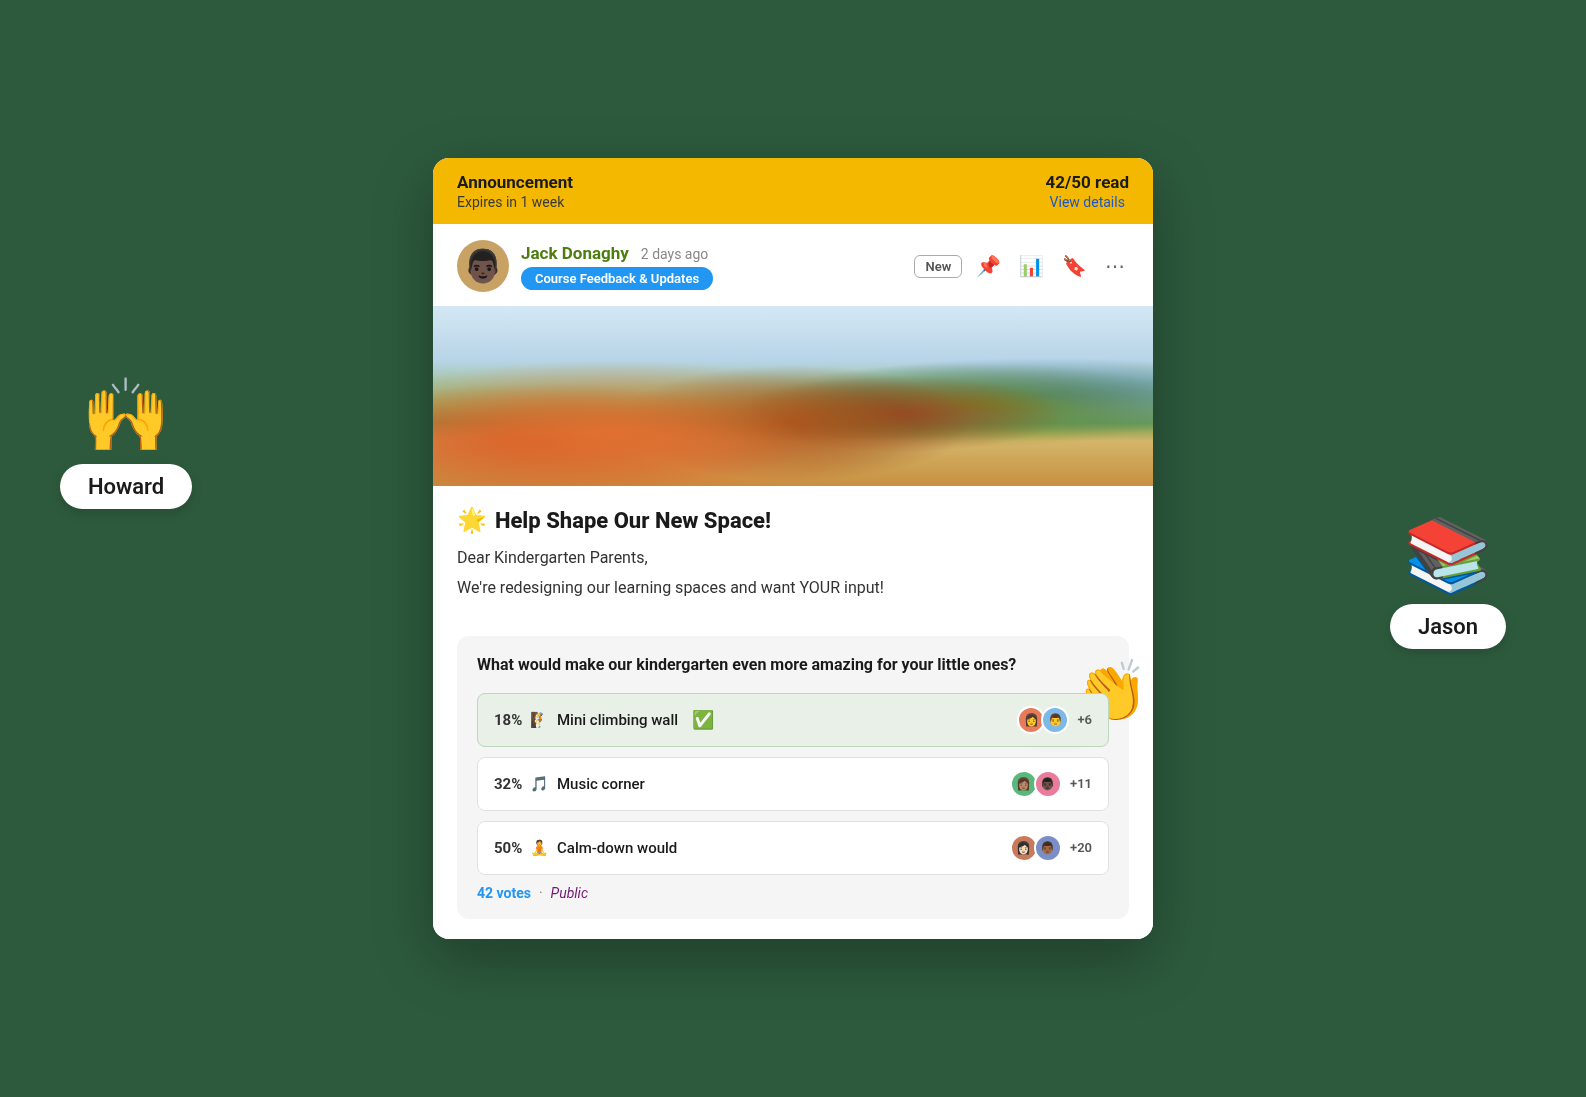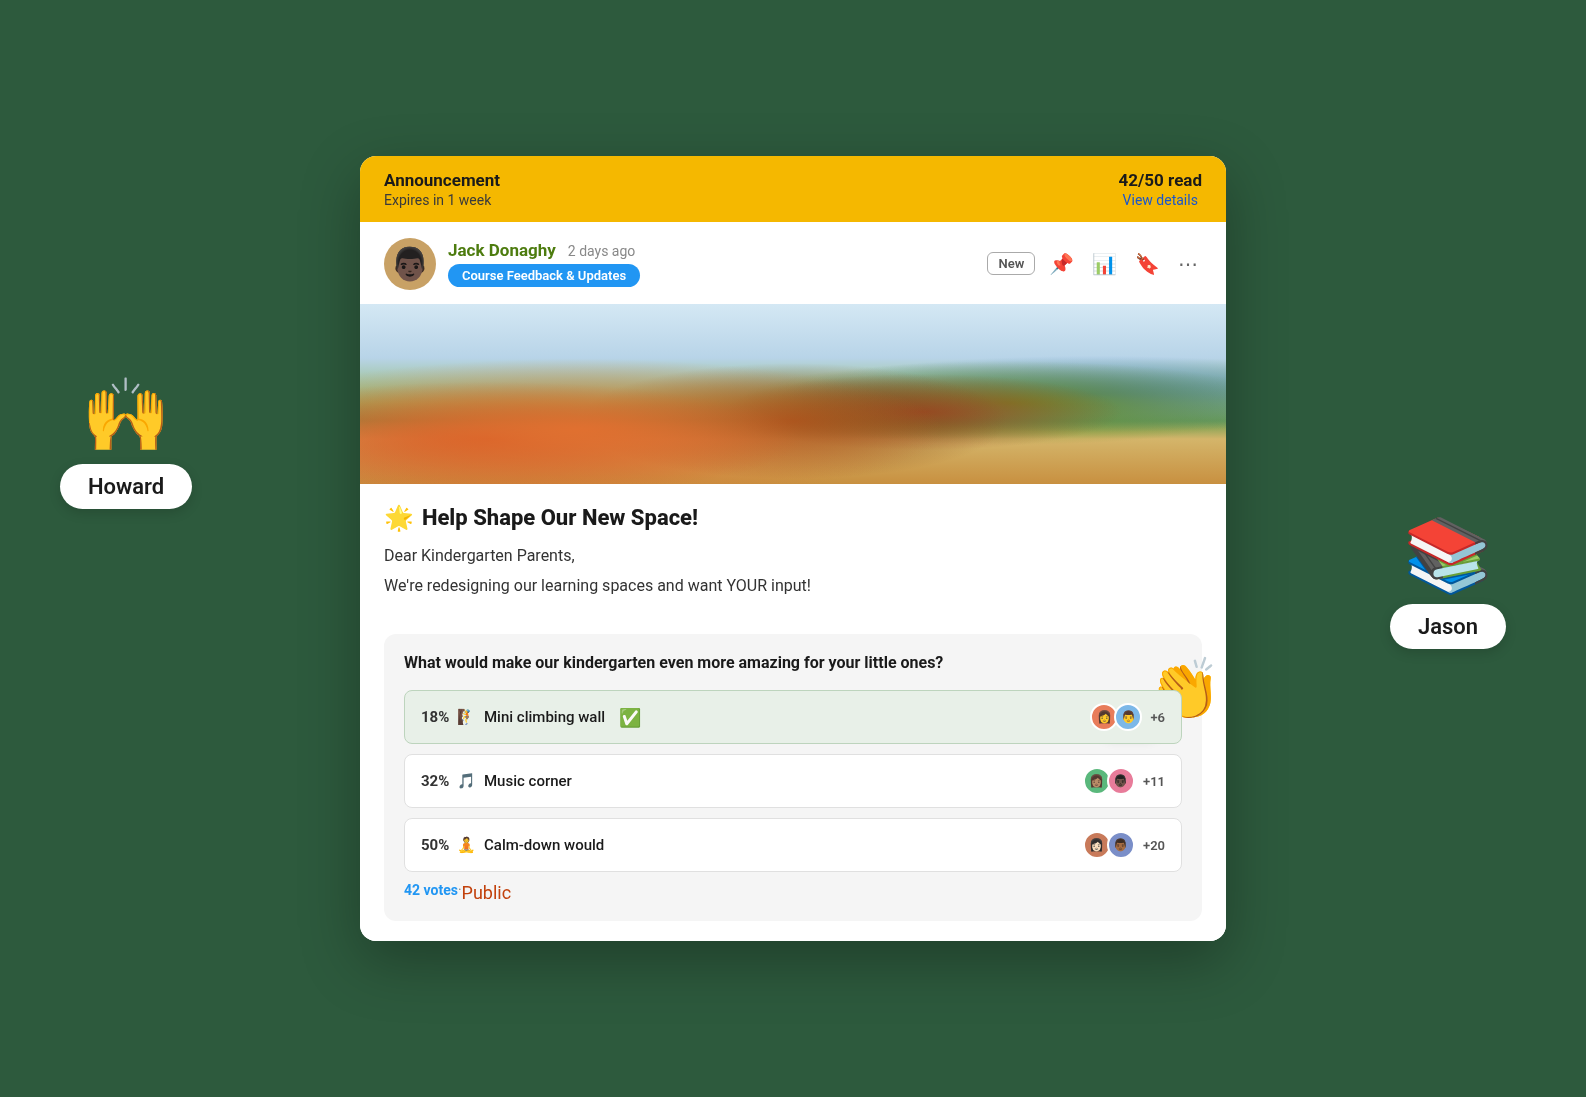--- a/index.html
+++ b/index.html
@@ -59,21 +59,21 @@
       gap: 12px;
     }
 
     .books-emoji {
       font-size: 72px;
       line-height: 1;
     }
 
     
     .main-card {
-      width: 866px;
+      width: 720px;
       background: white;
       border-radius: 16px;
       overflow: hidden;
       box-shadow: 0 20px 60px rgba(0,0,0,0.3);
       position: relative;
       z-index: 10;
     }
 
     
     .announcement-banner {
@@ -325,37 +325,39 @@
 
     .voter-count {
       font-size: 13px;
       font-weight: 600;
       color: #555;
       margin-left: 4px;
     }
 
     .poll-footer {
       display: flex;
-      align-items: flex-start;
+      align-items: flex-end;
+      gap: 8px;
     }
 
     .votes-count {
       font-size: 14px;
       font-weight: 700;
       color: #2196F3;
     }
 
     .votes-separator {
       color: #888;
       font-size: 14px;
     }
 
     .votes-visibility {
-      font-size: 18px;
-      color: #c2410c;
+      font-size: 14px;
+      color: #701a75;
+      font-style: italic;
     }
   </style>
 </head>
 <body>
 
 <div class="howard-label bg-decoration">
   <div class="hands-emoji">🙌</div>
   <div class="name-badge">Howard</div>
 </div>
 

